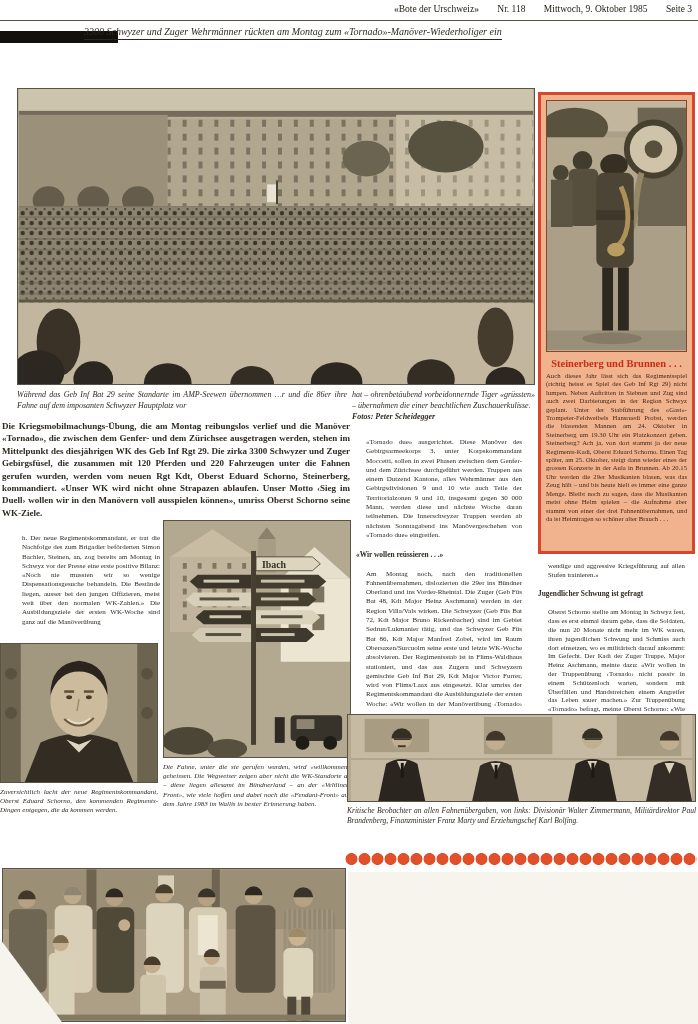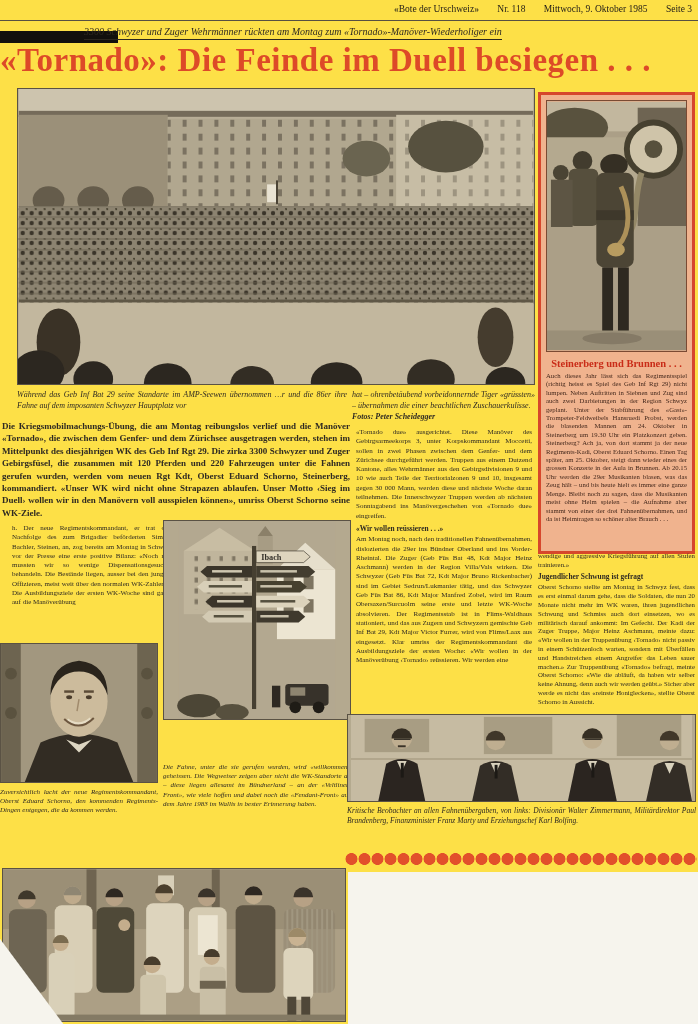--- a/index.html
+++ b/index.html
@@ -1,16 +1,16 @@
 <!DOCTYPE html>
 <html lang="de"><head>
 <meta charset="utf-8">
 <style>
   html,body{margin:0;padding:0;background:#d8d2c4;}
-  .page{position:relative;width:698px;height:1024px;background:#fde047;
+  .page{position:relative;width:698px;height:1024px;background:#ffffff;
         font-family:"Liberation Serif",serif;color:#2f2a22;overflow:hidden;}
   .masthead{position:absolute;top:4px;right:6px;font-size:9.5px;color:#262119;white-space:nowrap;}
   .masthead span{margin-left:16px;}
   .top-rule{position:absolute;top:20px;left:0;width:698px;height:1px;background:#575042;}
   .black-bar{position:absolute;top:31px;left:0;width:118px;height:12px;background:#12100d;}
   .kicker{position:absolute;top:26px;left:84px;width:575px;font-size:10px;font-style:italic;}
   .kicker span{border-bottom:1.5px solid #2b261e;padding-bottom:2px;}
   .headline{position:absolute;top:42px;left:0;width:698px;margin:0;font-size:33px;font-weight:bold;
             color:#dd4a28;white-space:nowrap;letter-spacing:.5px;}
   .photo{position:absolute;border:1px solid #5a5244;background:#b4a98f;box-sizing:border-box;}
@@ -23,26 +23,26 @@
   .sidebar-title{margin:6px 0 3px 0;font-size:10.5px;font-weight:bold;color:#c92c18;text-align:center;}
   .sidebar-body{margin:0;font-size:6.7px;line-height:8.4px;text-align:justify;color:#44281c;
                 height:168px;overflow:hidden;}
   .caption{position:absolute;font-style:italic;font-size:8px;line-height:11px;text-align:justify;color:#33""2d25;overflow:hidden;}
   .cap-main-left{left:17px;top:389px;width:330px;height:26px;}
   .cap-main-right{left:352px;top:389px;width:183px;height:32px;}
   .credit{display:block;text-align:left;font-weight:bold;}
   .lead{position:absolute;left:2px;top:420px;width:348px;height:100px;margin:0;
         font-size:9px;font-weight:bold;line-height:12.4px;text-align:justify;overflow:hidden;}
   .col{position:absolute;font-size:7px;line-height:9.3px;text-align:justify;overflow:hidden;}
-  .col p{margin:0;}
+  .col p{margin:10px;}
   .col h3{margin:3px 0 2px 0;font-size:7.4px;}
   .left-col{left:12px;top:524px;width:158px;height:116px;}
   .middle-col{left:356px;top:428px;width:176px;height:280px;}
   .right-col{left:538px;top:552px;width:157px;height:160px;font-size:6.8px;line-height:8.8px;}
-  .signpost-photo{left:163px;top:520px;width:188px;height:200px;}
+  .signpost-photo{left:163px;top:520px;width:188px;height:238px;}
   .cap-signpost{left:163px;top:763px;width:188px;height:68px;font-size:7px;line-height:9.2px;}
   .portrait-photo{left:0;top:643px;width:158px;height:140px;}
   .cap-portrait{left:0;top:788px;width:158px;height:46px;font-size:7px;line-height:9.2px;}
   .officials-photo{left:347px;top:714px;width:349px;height:88px;}
   .cap-officials{left:347px;top:806px;width:349px;height:34px;font-size:7.5px;line-height:9.6px;}
   .dots{position:absolute;left:345px;top:848px;width:352px;height:22px;
         background-image:radial-gradient(circle at 6.5px 11px,#e2502b 5.6px,transparent 6.3px);
         background-size:13px 22px;background-repeat:repeat-x;}
   .group-photo{left:2px;top:868px;width:344px;height:154px;}
   .white-br{position:absolute;left:348px;top:872px;right:0;bottom:0;background:#f6f4ed;}
@@ -60,21 +60,20 @@
     <span>Mittwoch, 9. Oktober 1985</span>
     <span>Seite 3</span>
   </div>
   <div class="top-rule"></div>
   <div class="black-bar"></div>
 
   <div class="kicker">
     <span>3300 Schwyzer und Zuger Wehrmänner rückten am Montag zum «Tornado»-Manöver-Wiederholiger ein</span>
   </div>
 
-  <h1 class="headline">«Tornado»: Die Feinde im Duell besiegen . . .</h1>
 
   <div class="photo main-photo">
     <svg viewBox="0 0 518 297" aria-hidden="true">
       <defs>
         <pattern id="win" width="16" height="14" patternUnits="userSpaceOnUse">
           <rect x="5" y="3" width="4" height="7" fill="#645c4d" opacity="0.7"></rect>
         </pattern>
         <pattern id="heads" width="9" height="10" patternUnits="userSpaceOnUse">
           <circle cx="4" cy="5" r="2.2" fill="#3a3429"></circle>
           <circle cx="8.5" cy="0.5" r="1.5" fill="#46402f"></circle>

